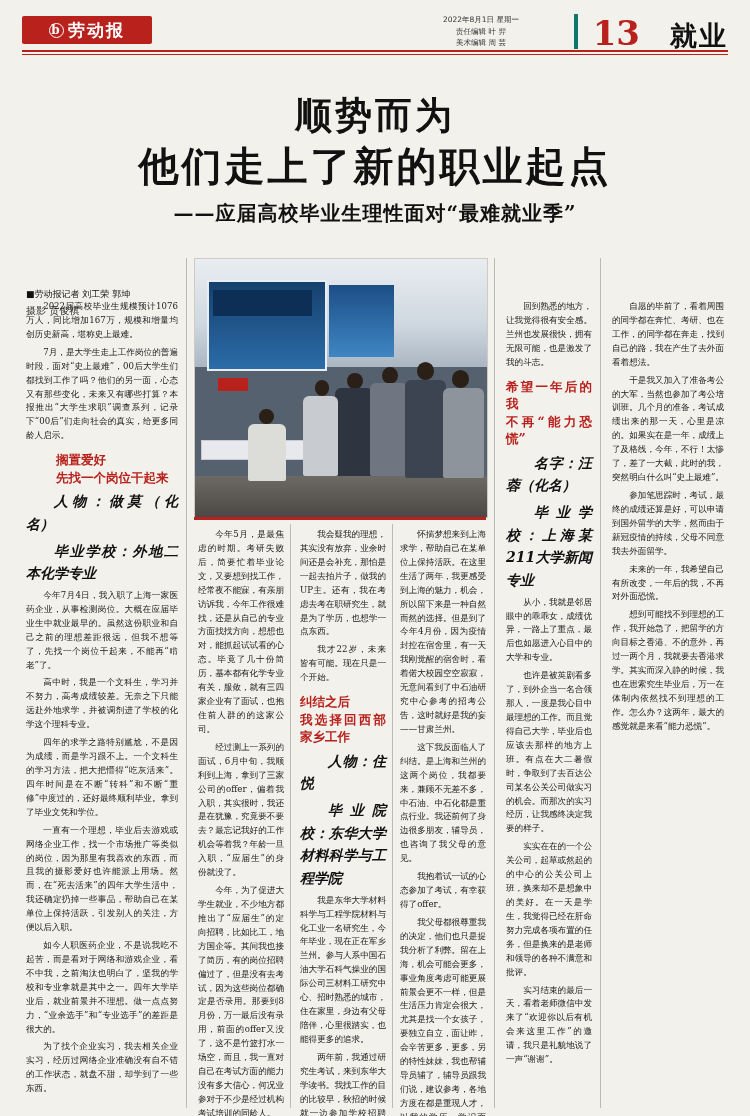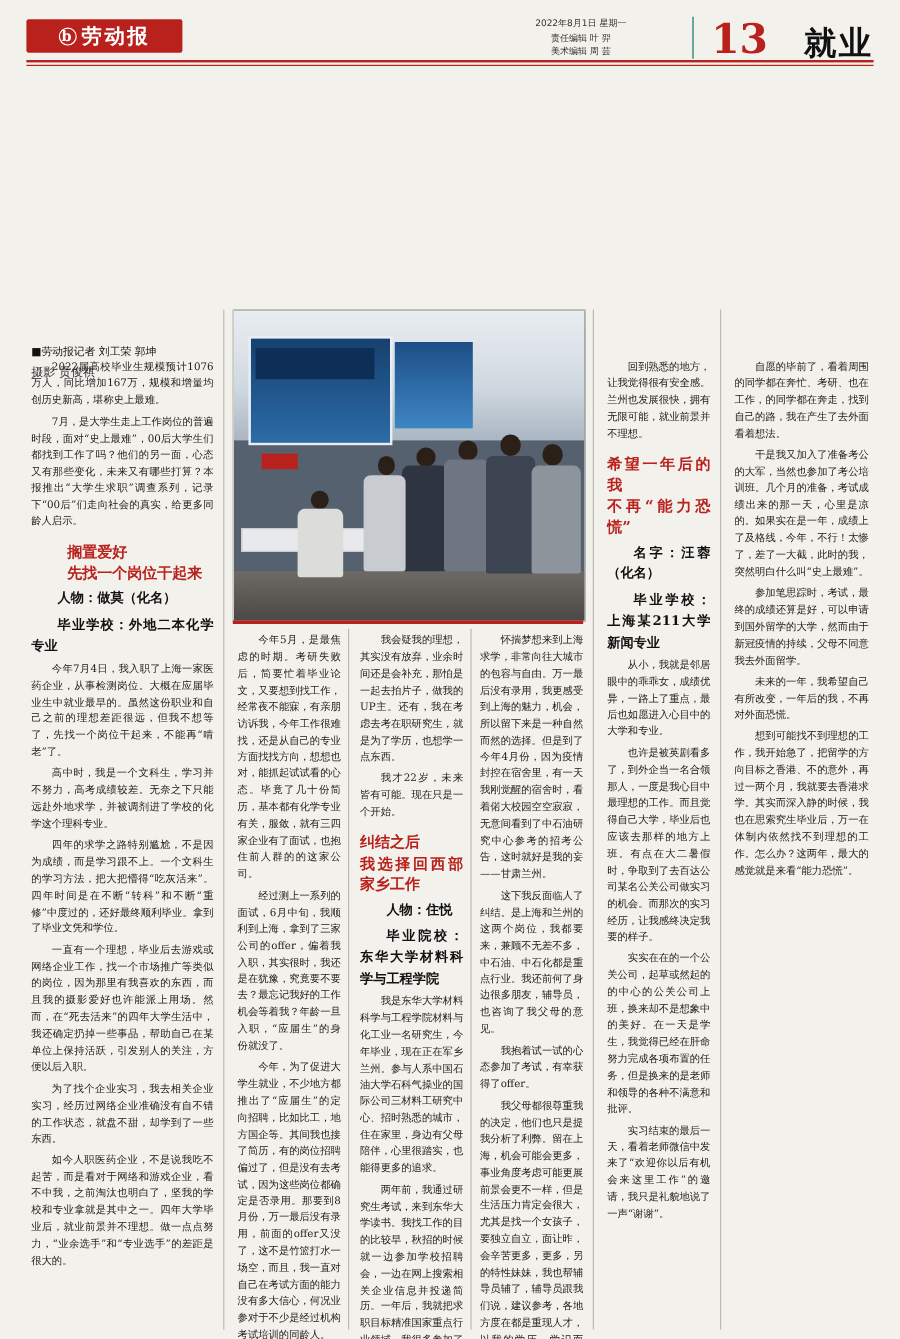--- a/index.html
+++ b/index.html
@@ -33,21 +33,21 @@
   }
   .masthead-rule{
     position:absolute;left:0;right:0;top:36px;height:2px;background:#b8211c;
   }
   .masthead-rule2{
     position:absolute;left:0;right:0;top:40px;height:1px;background:#b8211c;
   }
   .imprint{
     position:absolute;right:150px;top:0px;width:170px;
     text-align:center;font-size:7.5px;line-height:1.55;color:#333;
-    border-right:1px solid #0f766e;padding-right:8px;
+    border-right:4px solid #0f766e;padding-right:8px;
   }
   .bignum{
     position:absolute;right:88px;top:2px;
     font-size:34px;font-weight:bold;color:#b8211c;
     font-family:"DejaVu Serif","Liberation Serif",serif;
     line-height:1;
   }
   .section-name{
     position:absolute;right:0px;top:4px;
     font-size:27px;font-weight:bold;color:#111;letter-spacing:2px;
@@ -73,21 +73,21 @@
     font-size:8.6px;line-height:1.62;color:#1a1a1a;
     text-align:justify;
     font-family:"DejaVu Serif","Liberation Serif",serif;
   }
   .col p{margin:0 0 4px 0;text-indent:2em;}
   .subhead{
     font-size:12.5px;font-weight:bold;color:#b8211c;line-height:1.4;
     margin:8px 0 4px 0;text-indent:0;
     font-family:"DejaVu Serif","Liberation Serif",serif;
   }
-  .meta{font-size:11px;font-weight:bold;color:#111;text-indent:0;margin:0 0 2px 0;}
+  .meta{font-size:14px;font-weight:bold;color:#111;text-indent:0;margin:0 0 2px 0;font-style:italic;}
   .colrule{position:absolute;width:1px;background:#bdbab3;}
   
   .photo{
     position:absolute;left:194px;top:258px;width:292px;height:258px;
     background:#55616e;overflow:hidden;border:1px solid #cfcbc4;
   }
   .photo .sky{position:absolute;left:0;top:0;width:100%;height:42%;
     background:linear-gradient(180deg,#e9edf1 0%,#cfd8e0 60%,#aab6c2 100%);}
   .photo .booth{position:absolute;left:4%;top:8%;width:40%;height:34%;
     background:linear-gradient(180deg,#16406e,#2b6ca8);border:2px solid #e8eef5;}
@@ -119,20 +119,25 @@
     <div class="masthead-rule2"></div>
     <div class="imprint">
       <div>2022年8月1日 星期一</div>
       <div>责任编辑 叶 羿</div>
       <div>美术编辑 周 芸</div>
     </div>
     <div class="bignum">13</div>
     <div class="section-name">就业</div>
   </div>
 
+  <div class="headline">
+    <div class="hl1">顺势而为</div>
+    <div class="hl2">他们走上了新的职业起点</div>
+    <div class="hl3">——应届高校毕业生理性面对“最难就业季”</div>
+  </div>
 
   <div class="byline">
     <div>■劳动报记者 刘工荣 郭坤</div>
     <div class="small">摄影 贡俊祺</div>
   </div>
 
   <div class="photo">
     <div class="sky"></div>
     <div class="booth"></div>
     <div class="booth2"></div>
@@ -165,22 +170,22 @@
     <p>2022届高校毕业生规模预计1076万人，同比增加167万，规模和增量均创历史新高，堪称史上最难。</p>
     <p>7月，是大学生走上工作岗位的普遍时段，面对“史上最难”，00后大学生们都找到工作了吗？他们的另一面，心态又有那些变化，未来又有哪些打算？本报推出“大学生求职”调查系列，记录下“00后”们走向社会的真实，给更多同龄人启示。</p>
     <div class="subhead" style="white-space:pre-line;margin-left:30px;">搁置爱好
 先找一个岗位干起来</div>
     <p class="meta">人物：做莫（化名）</p>
     <p class="meta">毕业学校：外地二本化学专业</p>
     <p>今年7月4日，我入职了上海一家医药企业，从事检测岗位。大概在应届毕业生中就业最早的。虽然这份职业和自己之前的理想差距很远，但我不想等了，先找一个岗位干起来，不能再“啃老”了。</p>
     <p>高中时，我是一个文科生，学习并不努力，高考成绩较差。无奈之下只能远赴外地求学，并被调剂进了学校的化学这个理科专业。</p>
     <p>四年的求学之路特别尴尬，不是因为成绩，而是学习跟不上。一个文科生的学习方法，把大把懵得“吃灰活来”。四年时间是在不断“转科”和不断“重修”中度过的，还好最终顺利毕业。拿到了毕业文凭和学位。</p>
     <p>一直有一个理想，毕业后去游戏或网络企业工作，找一个市场推广等类似的岗位，因为那里有我喜欢的东西，而且我的摄影爱好也许能派上用场。然而，在“死去活来”的四年大学生活中，我还确定扔掉一些事品，帮助自己在某单位上保持活跃，引发别人的关注，方便以后入职。</p>
+    <p>如今人职医药企业，不是说我吃不起苦，而是看对于网络和游戏企业，看不中我，之前淘汰也明白了，坚我的学校和专业拿就是其中之一。四年大学毕业后，就业前景并不理想。做一点点努力，“业余选手”和“专业选手”的差距是很大的。</p>
     <p>为了找个企业实习，我去相关企业实习，经历过网络企业准确没有自不错的工作状态，就盘不甜，却学到了一些东西。</p>
-    <p>如今人职医药企业，不是说我吃不起苦，而是看对于网络和游戏企业，看不中我，之前淘汰也明白了，坚我的学校和专业拿就是其中之一。四年大学毕业后，就业前景并不理想。做一点点努力，“业余选手”和“专业选手”的差距是很大的。</p>
   </div>
 
   <div class="col" style="left:198px;top:528px;width:86px;">
     <p>今年5月，是最焦虑的时期。考研失败后，简要忙着毕业论文，又要想到找工作，经常夜不能寐，有亲朋访诉我，今年工作很难找，还是从自己的专业方面找找方向，想想也对，能抓起试试看的心态。毕竟了几十份简历，基本都有化学专业有关，服敛，就有三四家企业有了面试，也抱住前人群的的这家公司。</p>
     <p>经过测上一系列的面试，6月中旬，我顺利到上海，拿到了三家公司的offer，偏着我入职，其实很时，我还是在犹豫，究竟要不要去？最忘记我好的工作机会等着我？年龄一旦入职，“应届生”的身份就没了。</p>
     <p>今年，为了促进大学生就业，不少地方都推出了“应届生”的定向招聘，比如比工，地方国企等。其间我也接了简历，有的岗位招聘偏过了，但是没有去考试，因为这些岗位都确定是否录用。那要到8月份，万一最后没有录用，前面的offer又没了，这不是竹篮打水一场空，而且，我一直对自己在考试方面的能力没有多大信心，何况业参对于不少是经过机构考试培训的同龄人。</p>
 
   </div>
 
   <div class="col" style="left:300px;top:528px;width:86px;">
@@ -189,29 +194,29 @@
     <div class="subhead" style="white-space:pre-line;">纠结之后
 我选择回西部家乡工作</div>
     <p class="meta">人物：住悦</p>
     <p class="meta">毕业院校：东华大学材料科学与工程学院</p>
     <p>我是东华大学材料科学与工程学院材料与化工业一名研究生，今年毕业，现在正在军乡兰州。参与人系中国石油大学石科气操业的国际公司三材料工研究中心、招时熟悉的城市，住在家里，身边有父母陪伴，心里很踏实，也能得更多的追求。</p>
     <p>两年前，我通过研究生考试，来到东华大学读书。我找工作的目的比较早，秋招的时候就一边参加学校招聘会，一边在网上搜索相关企业信息并投递简历。一年后，我就把求职目标精准国家重点行业领域，我很多参加了去年10月底中石化上海公司的校考试，顺利通过笔试和面试，拿到了offer。</p>
 
   </div>
 
   <div class="col" style="left:400px;top:528px;width:86px;">
-    <p>怀揣梦想来到上海求学，非常向往大城市的包容与自由。万一最后没有录用，我更感受到上海的魅力，机会，所以留下来是一种自然而然的选择。但是到了今年4月份，因为疫情封控在宿舍里，有一天我刚觉醒的宿舍时，看着偌大校园空空寂寂，无意间看到了中石油研究中心参考的招考公告，这时就好是我的妄——甘肃兰州。</p>
+    <p>怀揣梦想来到上海求学，帮助自己在某单位上保持活跃。在这里生活了两年，我更感受到上海的魅力，机会，所以留下来是一种自然而然的选择。但是到了今年4月份，因为疫情封控在宿舍里，有一天我刚觉醒的宿舍时，看着偌大校园空空寂寂，无意间看到了中石油研究中心参考的招考公告，这时就好是我的妄——甘肃兰州。</p>
     <p>这下我反面临人了纠结。是上海和兰州的这两个岗位，我都要来，兼顾不无差不多，中石油、中石化都是重点行业。我还前何了身边很多朋友，辅导员，也咨询了我父母的意见。</p>
     <p>我抱着试一试的心态参加了考试，有幸获得了offer。</p>
     <p>我父母都很尊重我的决定，他们也只是提我分析了利弊。留在上海，机会可能会更多，事业角度考虑可能更展前景会更不一样，但是生活压力肯定会很大，尤其是找一个女孩子，要独立自立，面让昨，会辛苦更多，更多，另的特性妹妹，我也帮辅导员辅了，辅导员跟我们说，建议参考，各地方度在都是重现人才，以我的学历，学识而言，也许会更受重视，有更多机会。</p>
 
   </div>
 
   <div class="col" style="left:506px;top:300px;width:86px;">
-    <p>回到熟悉的地方，让我觉得很有安全感。兰州也发展很快，拥有无限可能，就业前景并不理想。</p>
+    <p>回到熟悉的地方，让我觉得很有安全感。兰州也发展很快，拥有无限可能，也是激发了我的斗志。</p>
     <div class="subhead" style="white-space:pre-line;">希望一年后的我
 不再“能力恐慌”</div>
     <p class="meta">名字：汪蓉（化名）</p>
     <p class="meta">毕业学校：上海某211大学新闻专业</p>
     <p>从小，我就是邻居眼中的乖乖女，成绩优异，一路上了重点，最后也如愿进入心目中的大学和专业。</p>
     <p>也许是被英剧看多了，到外企当一名合领那人，一度是我心目中最理想的工作。而且觉得自己大学，毕业后也应该去那样的地方上班。有点在大二暑假时，争取到了去百达公司某名公关公司做实习的机会。而那次的实习经历，让我感终决定我要的样子。</p>
     <p>实实在在的一个公关公司，起草或然起的的中心的公关公司上班，换来却不是想象中的美好。在一天是学生，我觉得已经在肝命努力完成各项布置的任务，但是换来的是老师和领导的各种不满意和批评。</p>
     <p>实习结束的最后一天，看着老师微信中发来了“欢迎你以后有机会来这里工作”的邀请，我只是礼貌地说了一声“谢谢”。</p>
   </div>
 

